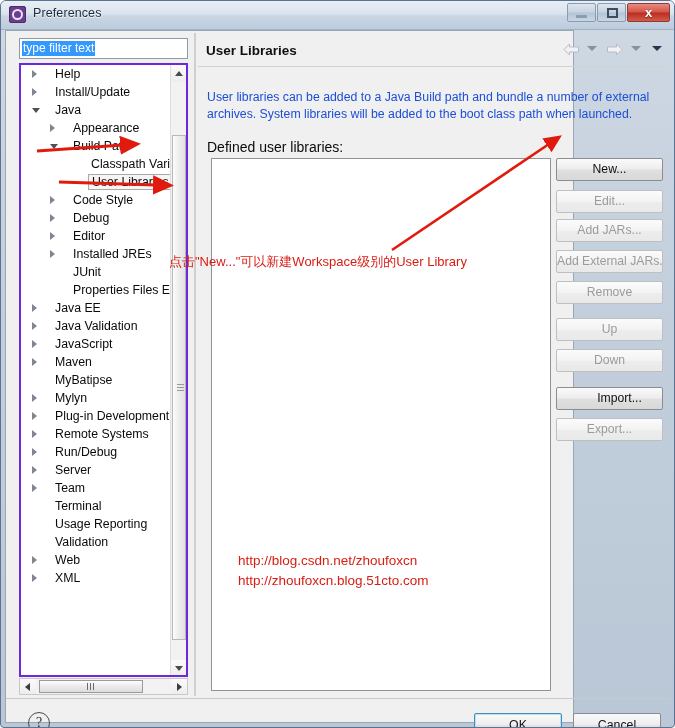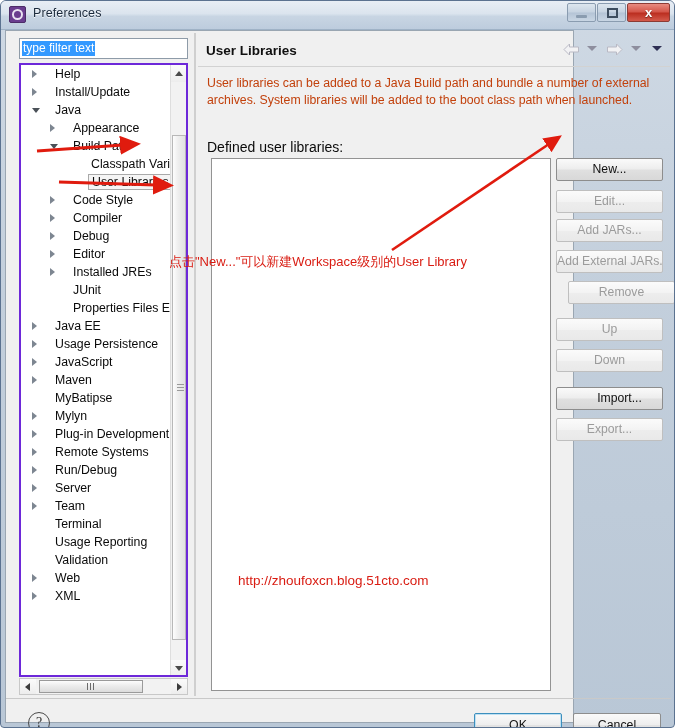--- a/index.html
+++ b/index.html
@@ -317,25 +317,25 @@
     vertical-align: middle;
     margin: 0 5px 2px 3px;
     border-top: 5px solid #8e8e9e;
     border-left: 5px solid transparent;
     border-right: 5px solid transparent;
   }
   .nav-caret.dark { border-top-color: #2f3054; margin-right: 0; }
 
   #desc-text {
     position: absolute;
-    left: 9px; top: 42px;
+    left: 9px; top: 56px;
     width: 452px;
     font-size: 12.3px;
     line-height: 17px;
-    color: #c2410c;
+    color: #1d4ed8;
   }
   #defined-label {
     position: absolute;
     left: 9px; top: 106px;
     font-size: 14px;
     color: #0a0a0a;
   }
 
   #lib-listbox {
     position: absolute;
@@ -457,28 +457,27 @@
     <div id="tree-panel">
       <div id="tree-list">
           <div class="tree-item lvl1"><span class="arrow collapsed"></span><span class="lbl">Help</span></div>
           <div class="tree-item lvl1"><span class="arrow collapsed"></span><span class="lbl">Install/Update</span></div>
           <div class="tree-item lvl1"><span class="arrow expanded"></span><span class="lbl">Java</span></div>
           <div class="tree-item lvl2"><span class="arrow collapsed"></span><span class="lbl">Appearance</span></div>
           <div class="tree-item lvl2"><span class="arrow expanded"></span><span class="lbl">Build Path</span></div>
           <div class="tree-item lvl3"><span class="lbl">Classpath Variab</span></div>
           <div class="tree-item lvl3 selected"><span class="lbl">User Libraries</span></div>
           <div class="tree-item lvl2"><span class="arrow collapsed"></span><span class="lbl">Code Style</span></div>
-          <div class="tree-item lvl2"><span class="arrow collapsed"></span><span class="lbl">Compiler</span></div>
           <div class="tree-item lvl2"><span class="arrow collapsed"></span><span class="lbl">Debug</span></div>
           <div class="tree-item lvl2"><span class="arrow collapsed"></span><span class="lbl">Editor</span></div>
           <div class="tree-item lvl2"><span class="arrow collapsed"></span><span class="lbl">Installed JREs</span></div>
           <div class="tree-item lvl2"><span class="lbl">JUnit</span></div>
           <div class="tree-item lvl2"><span class="lbl">Properties Files Edito</span></div>
           <div class="tree-item lvl1"><span class="arrow collapsed"></span><span class="lbl">Java EE</span></div>
-          <div class="tree-item lvl1"><span class="arrow collapsed"></span><span class="lbl">Usage Persistence</span></div>
+          <div class="tree-item lvl1"><span class="arrow collapsed"></span><span class="lbl">Java Validation</span></div>
           <div class="tree-item lvl1"><span class="arrow collapsed"></span><span class="lbl">JavaScript</span></div>
           <div class="tree-item lvl1"><span class="arrow collapsed"></span><span class="lbl">Maven</span></div>
           <div class="tree-item lvl1"><span class="lbl">MyBatipse</span></div>
           <div class="tree-item lvl1"><span class="arrow collapsed"></span><span class="lbl">Mylyn</span></div>
           <div class="tree-item lvl1"><span class="arrow collapsed"></span><span class="lbl">Plug-in Development</span></div>
           <div class="tree-item lvl1"><span class="arrow collapsed"></span><span class="lbl">Remote Systems</span></div>
           <div class="tree-item lvl1"><span class="arrow collapsed"></span><span class="lbl">Run/Debug</span></div>
           <div class="tree-item lvl1"><span class="arrow collapsed"></span><span class="lbl">Server</span></div>
           <div class="tree-item lvl1"><span class="arrow collapsed"></span><span class="lbl">Team</span></div>
           <div class="tree-item lvl1"><span class="lbl">Terminal</span></div>
@@ -537,21 +536,21 @@
       <div id="desc-text">User libraries can be added to a Java Build path and bundle a number of external archives. System libraries will be added to the boot class path when launched.</div>
       <div id="defined-label">Defined user libraries:</div>
 
       <div id="lib-listbox"></div>
 
       <div id="side-buttons">
           <div class="sbtn enabled" style="top: 125px;">New...</div>
           <div class="sbtn" style="top: 157px;">Edit...</div>
           <div class="sbtn" style="top: 186px;">Add JARs...</div>
           <div class="sbtn" style="top: 217px;">Add External JARs...</div>
-          <div class="sbtn" style="top: 248px; margin-left: 12px;">Remove</div>
+          <div class="sbtn" style="top: 248px;">Remove</div>
           <div class="sbtn" style="top: 285px;">Up</div>
           <div class="sbtn" style="top: 316px;">Down</div>
           <div class="sbtn enabled" style="top: 354px; padding-left: 20px;">Import...</div>
           <div class="sbtn" style="top: 385px;">Export...</div>
         </div>
     </div>
 
     <div id="bottom-rule"></div>
     <div id="help-icon">?</div>
     <div class="dbtn" id="btn-ok">OK</div>
@@ -564,16 +563,17 @@
       <defs>
         <marker id="ah" markerWidth="7" markerHeight="7" refX="1" refY="3.2" orient="auto">
           <path d="M0,0 L7,3.2 L0,6.4 z" fill="#e01b0e"></path>
         </marker>
       </defs>
       <line x1="36" y1="150" x2="122" y2="144" stroke="#e01b0e" stroke-width="3" marker-end="url(#ah)"></line>
       <line x1="58" y1="181" x2="155" y2="184" stroke="#e01b0e" stroke-width="3" marker-end="url(#ah)"></line>
       <line x1="391" y1="249" x2="548" y2="143" stroke="#e01b0e" stroke-width="2.6" marker-end="url(#ah)"></line>
     </svg>
     <div class="red-text" id="annot-main">点击"New..."可以新建Workspace级别的User Library</div>
+    <div class="red-text" id="annot-url1">http://blog.csdn.net/zhoufoxcn</div>
     <div class="red-text" id="annot-url2">http://zhoufoxcn.blog.51cto.com</div>
   </div>
 
 </div>
 
 </body></html>

